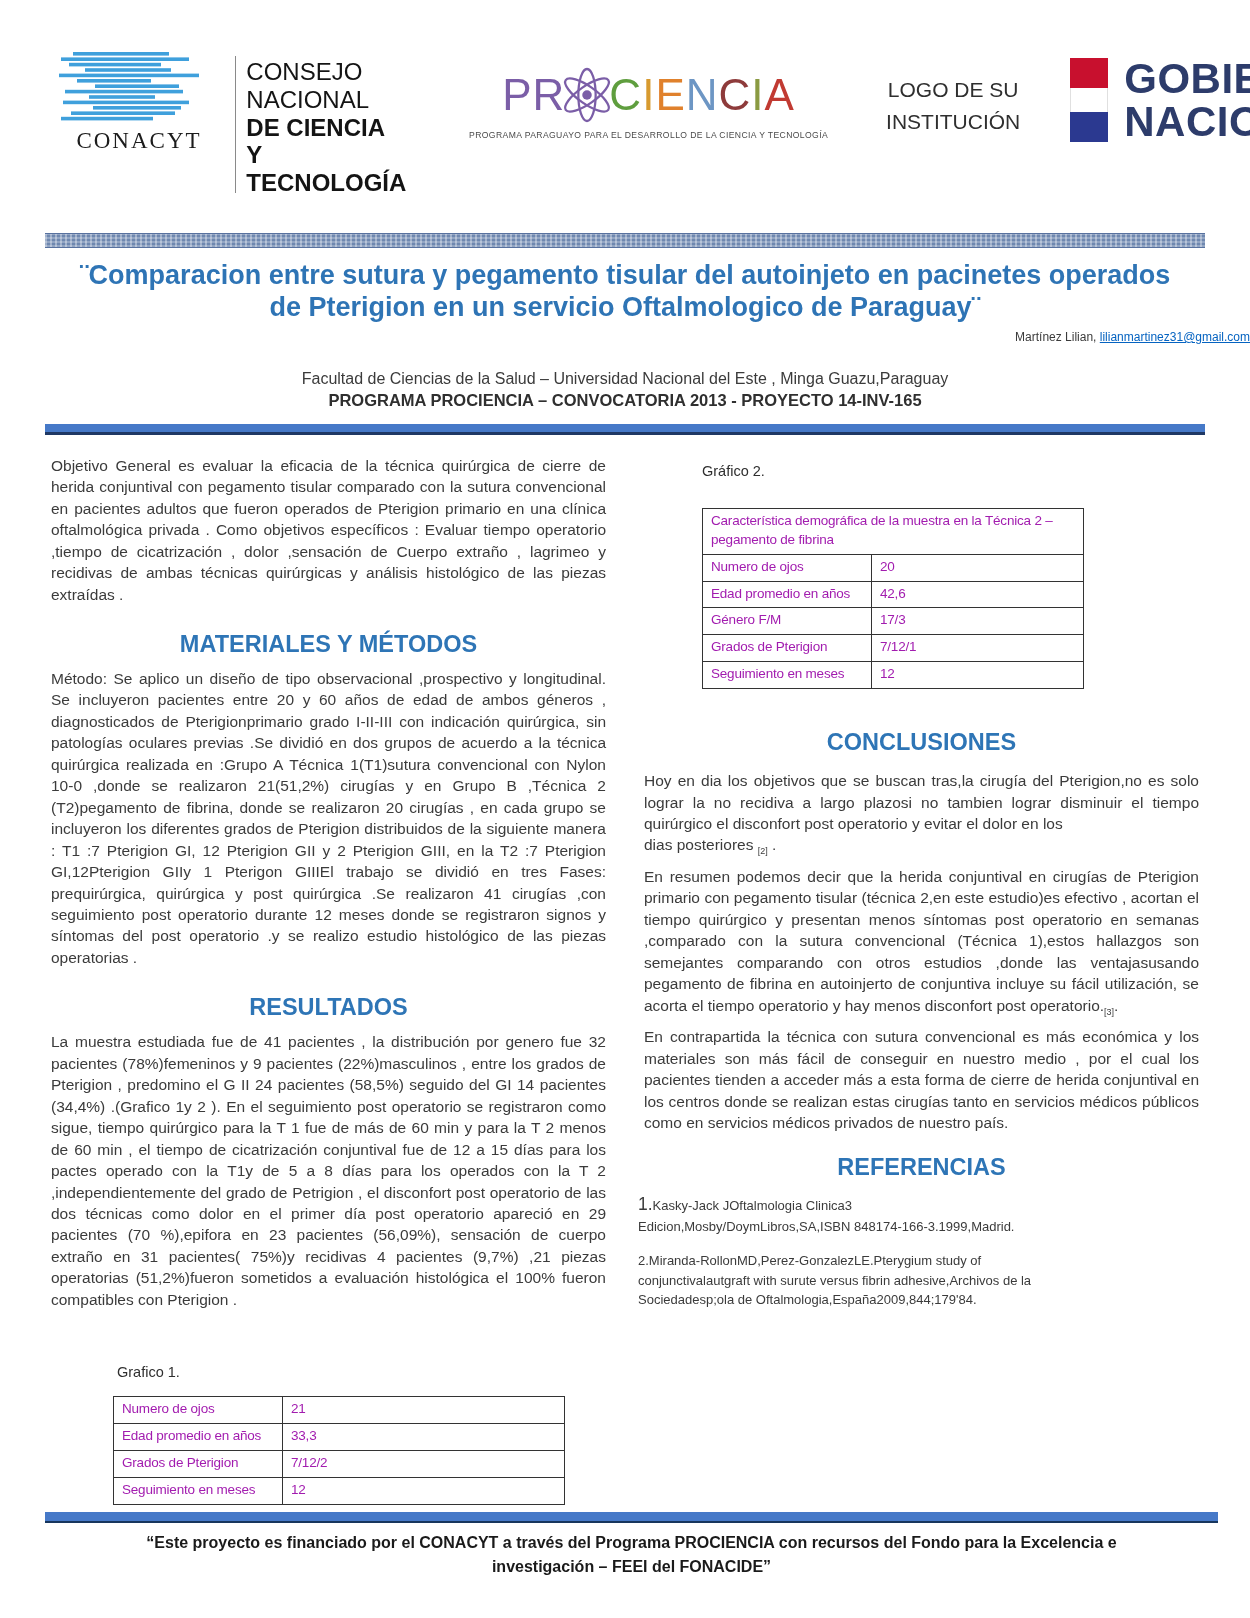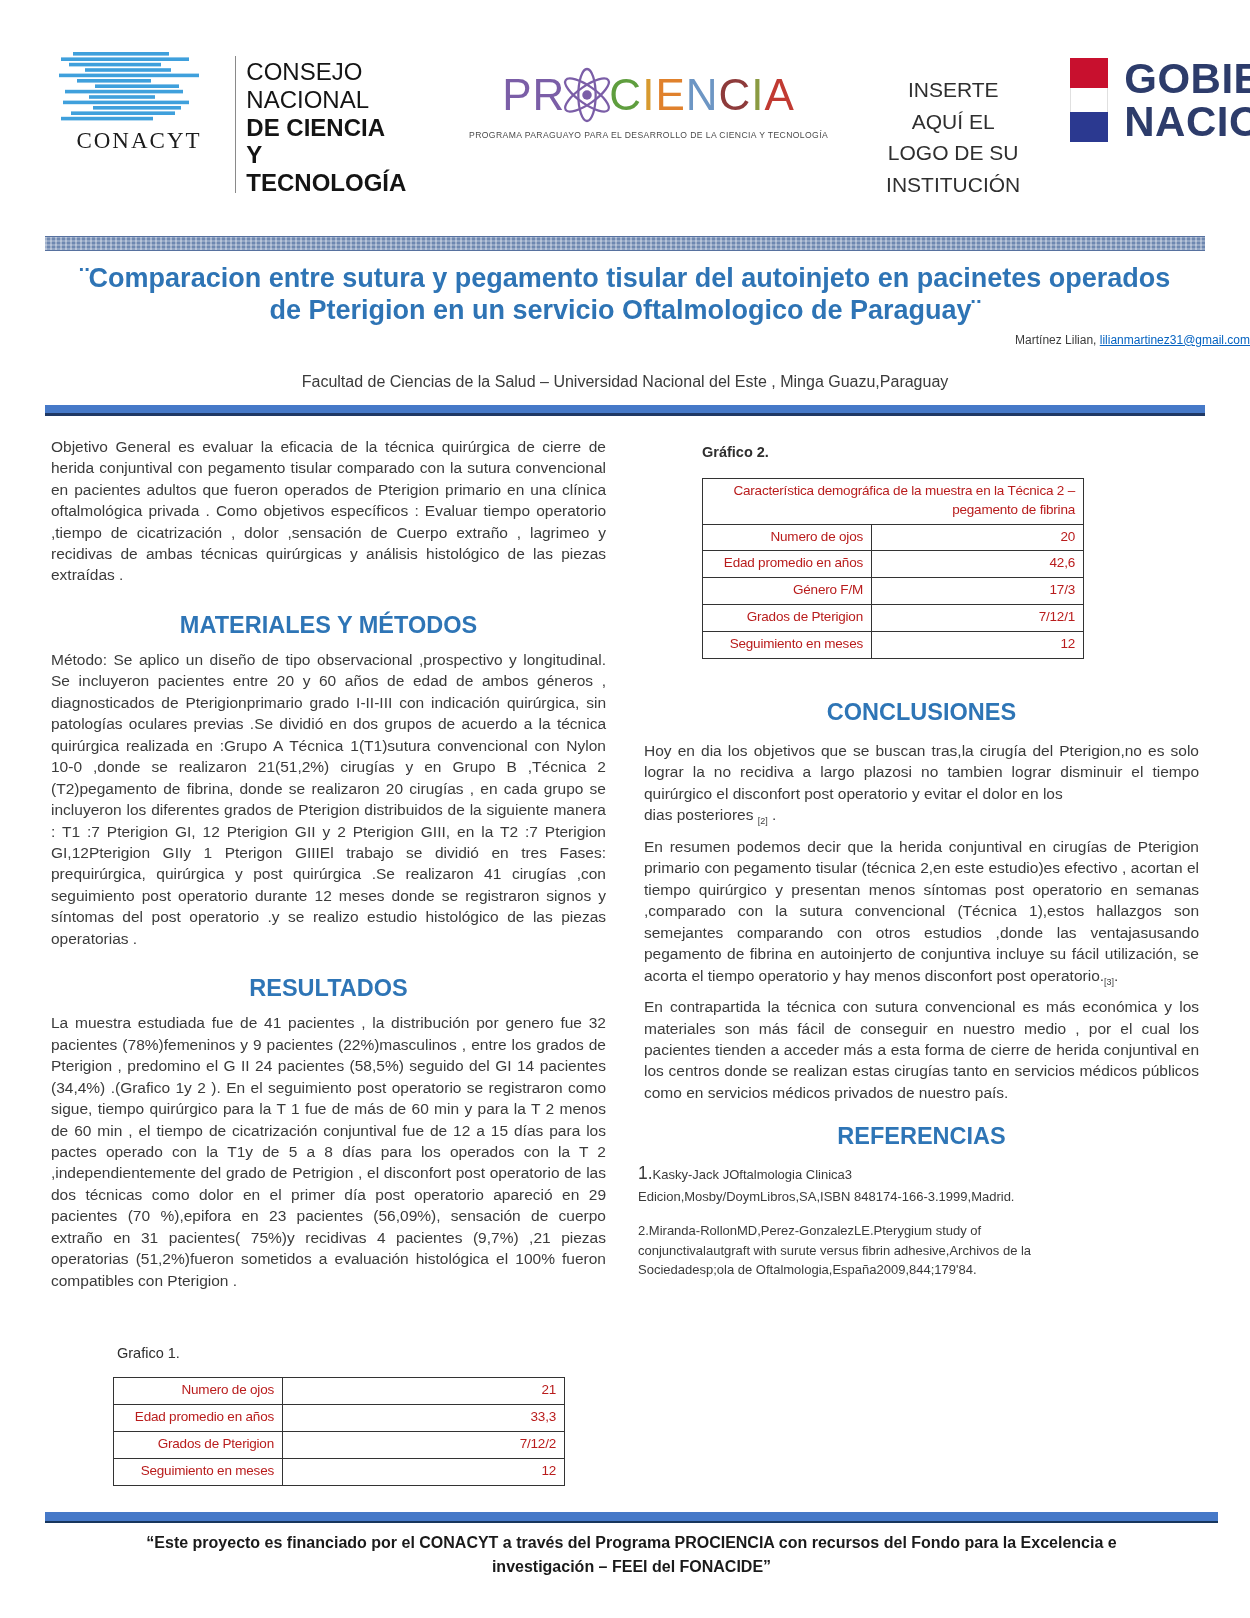--- a/index.html
+++ b/index.html
@@ -57,22 +57,22 @@
   .columns{display:flex;gap:26px;padding:14px 45px 0 45px;}
   .col-left{width:572px;}
   .col-right{width:572px;}
   .sec-heading{color:#2e75b6;font-weight:700;font-size:23.5px;text-align:center;margin:8px 0 10px 0;}
   .body-p{font-size:15.5px;line-height:1.385;text-align:justify;margin:6px;color:#3b3b3b;}
   .mt-sec{margin-top:26px;}
   .ref-mark{font-size:9px;vertical-align:sub;color:#3b3b3b;}
   
   .graf-label{font-size:14.5px;color:#2f2f2f;}
   .graf1-label{margin:54px 0 16px 72px;}
-  .graf2-label{margin:14px 0 18px 64px;font-weight:bold;}
-  table.demo{border-collapse:collapse;font-size:13.5px;color:#b91c1c;letter-spacing:-0.2px;line-height:1.4;text-align:right;}
+  .graf2-label{margin:14px 0 29px 64px;}
+  table.demo{border-collapse:collapse;font-size:13.5px;color:#a21caf;letter-spacing:-0.2px;line-height:1.4;}
   table.demo td{border:1px solid #333;padding:3px 8px 4px 8px;vertical-align:top;}
   table.g1{margin-left:68px;width:452px;}
   table.g2{margin-left:64px;width:382px;}
   table.demo td.kcol{width:152px;}
   
   .refs{margin-top:6px;max-width:430px;font-size:13px;line-height:1.5;color:#3b3b3b;}
   .ref-item{margin-bottom:15px;}
   .ref-item:first-child .ref-num{font-size:17.5px;}
   
   .footer{position:absolute;left:45px;right:32px;top:1512px;}
@@ -132,21 +132,20 @@
         <span class="pl4">E</span>
         <span class="pl5">N</span>
         <span class="pl6">C</span>
         <span class="pl7">I</span>
         <span class="pl8">A</span>
       </div>
       <div class="prociencia-tagline">PROGRAMA PARAGUAYO PARA EL DESARROLLO DE LA CIENCIA Y TECNOLOGÍA</div>
     </div>
 
     <div class="insert-logo">
-      <div>INSERTE AQUÍ EL</div>
       <div>LOGO DE SU</div>
       <div>INSTITUCIÓN</div>
     </div>
 
     <div class="gobierno">
       <div class="flag">
         <div class="f-red"></div>
         <div class="f-white"></div>
         <div class="f-blue"></div>
       </div>
@@ -161,20 +160,21 @@
   <div class="bar-textured"></div>
 
   <div class="title">¨Comparacion entre sutura y pegamento tisular del autoinjeto en pacinetes operados de Pterigion en un servicio Oftalmologico de Paraguay¨</div>
 
   <div class="author-line">
     <span>Martínez Lilian,</span>
     <a class="email-link" href="#">lilianmartinez31@gmail.com</a>
   </div>
 
   <div class="affiliation">Facultad de Ciencias de la Salud – Universidad Nacional del Este , Minga Guazu,Paraguay</div>
+  <div class="program">PROGRAMA PROCIENCIA – CONVOCATORIA 2013 - PROYECTO 14-INV-165</div>
 
   <div class="bar-solid"></div>
 
   <div class="columns">
 
     <div class="col-left">
 
       <p class="body-p">Objetivo General es evaluar la eficacia de la técnica quirúrgica de cierre de herida conjuntival con pegamento tisular comparado con la sutura convencional en pacientes  adultos que fueron operados de Pterigion primario en una clínica oftalmológica privada . Como objetivos específicos : Evaluar tiempo operatorio ,tiempo de cicatrización , dolor ,sensación de Cuerpo extraño , lagrimeo y recidivas de ambas técnicas quirúrgicas y análisis histológico de las piezas extraídas .</p>
 
       <div class="sec-heading mt-sec">MATERIALES Y MÉTODOS</div>

